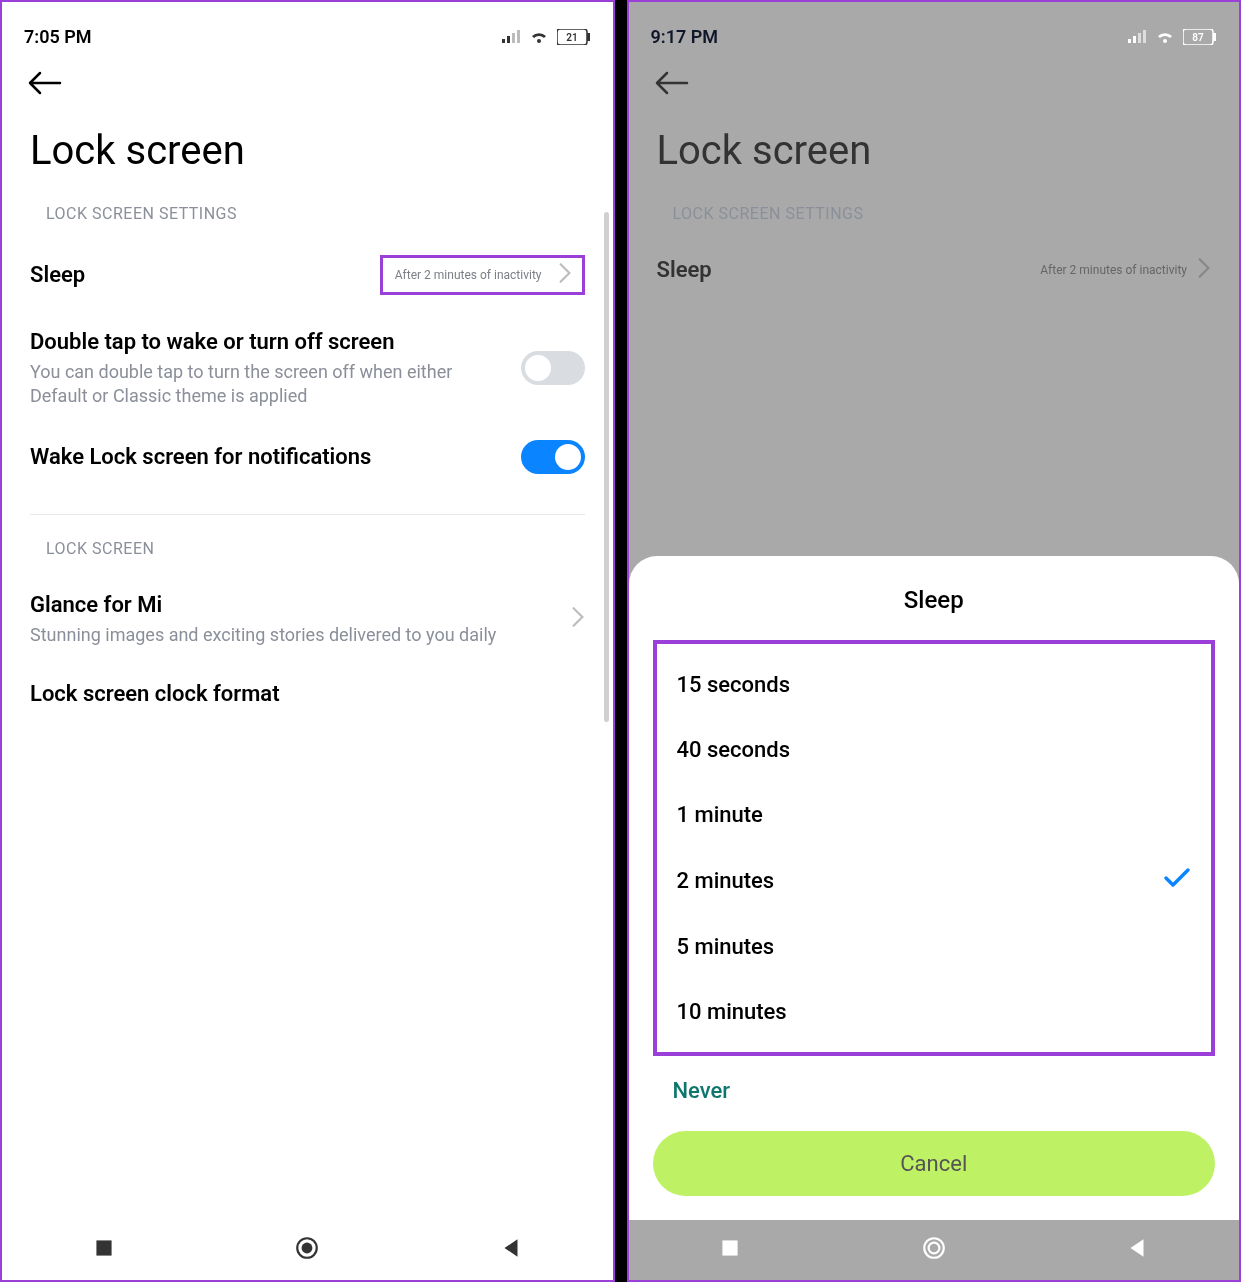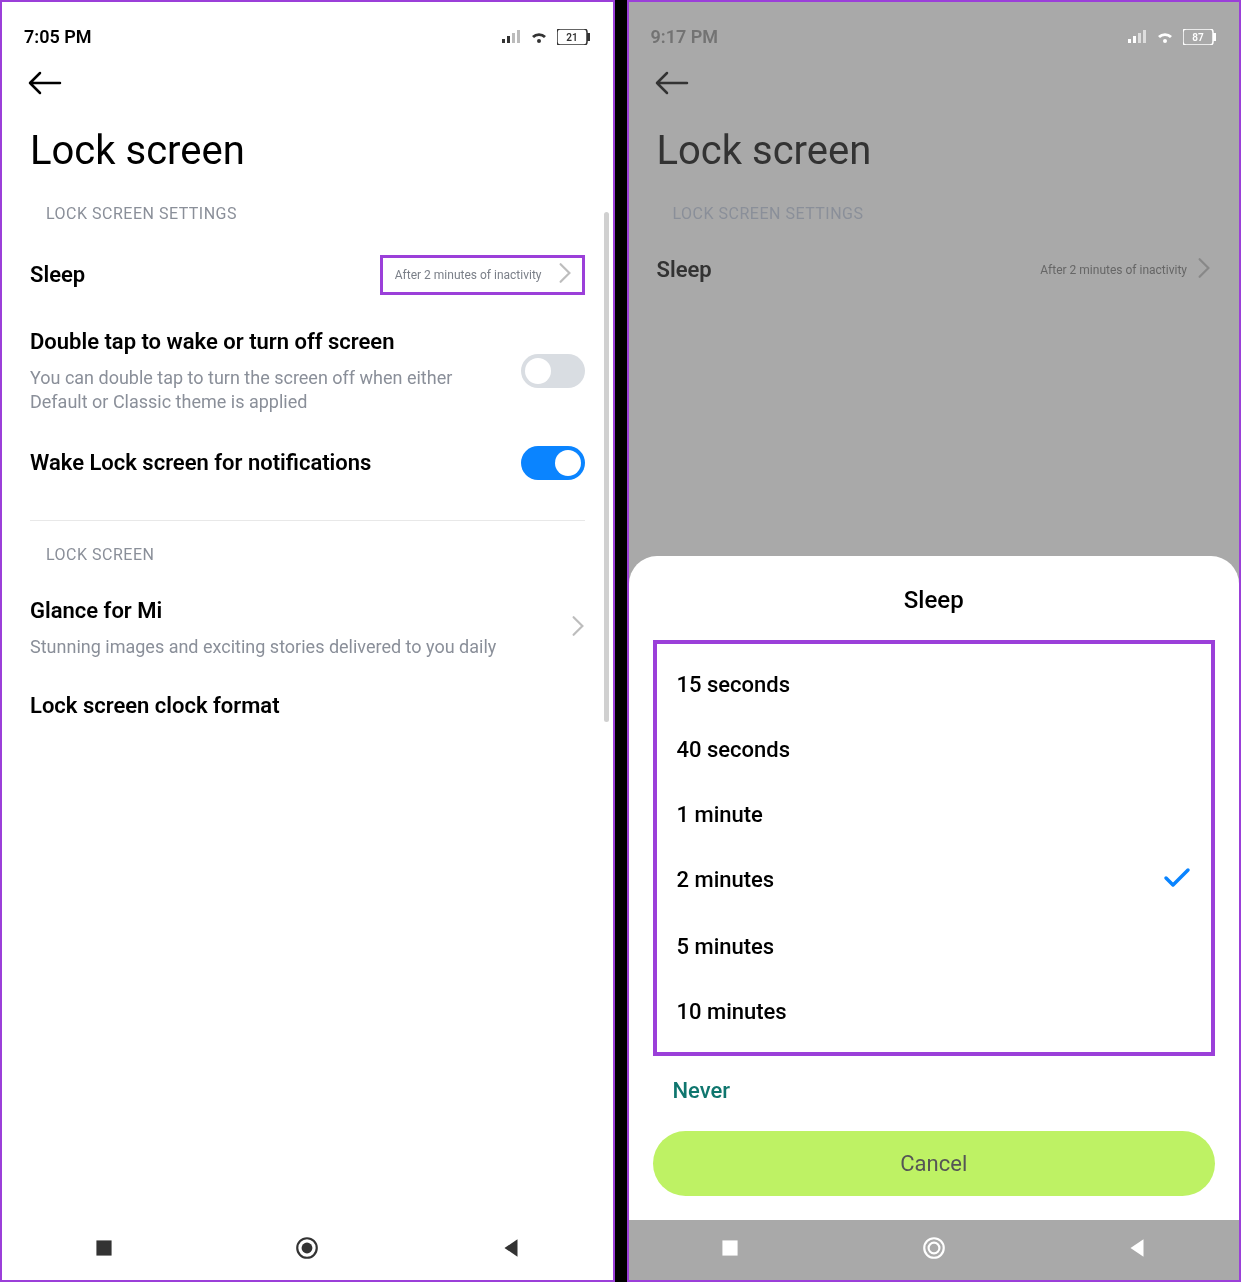--- a/index.html
+++ b/index.html
@@ -31,21 +31,21 @@
     display: flex;
     justify-content: space-between;
     align-items: center;
     padding: 24px 22px 4px;
     font-size: 18px;
     font-weight: 600;
     color: #000;
     position: relative;
     z-index: 1;
   }
-  .phone.right .status-bar { color: #737373; }
+  .phone.right .status-bar { color: #0f172a; }
   .status-icons { display: flex; gap: 8px; align-items: center; }
   .signal-icon, .wifi-icon, .battery-icon { display: inline-flex; }
   .back-row {
     padding: 18px 24px 8px;
     position: relative;
     z-index: 1;
   }
   .back-arrow svg { width: 36px; height: 28px; }
   .page-title {
     font-size: 40px;
@@ -76,21 +76,21 @@
   .setting-title {
     font-size: 22px;
     font-weight: 600;
     color: #000;
     line-height: 1.35;
   }
   .setting-sub {
     font-size: 18px;
     color: #8a8f99;
     line-height: 1.35;
-    margin-top: 9px;
+    margin-top: 3px;
   }
   .setting-value {
     font-size: 12px;
     color: #7a7f88;
     display: flex;
     align-items: center;
     gap: 10px;
   }
   .chevron svg { width: 14px; height: 22px; stroke: #bdbdbd; }
   .toggle {
@@ -153,20 +153,21 @@
     color: #000;
     margin-bottom: 26px;
   }
   .options-box {
     border: 4px solid #9b3fd9;
     padding: 8px 0;
   }
   .option-row {
     display: flex;
     justify-content: space-between;
+    align-items: center;
     padding: 20px 20px;
     font-size: 22px;
     font-weight: 500;
     color: #000;
   }
   .option-row.selected { color: #000000; }
   .check svg { width: 28px; height: 22px; stroke: #0a84ff; }
   .option-outside {
     padding: 22px 20px;
     font-size: 22px;

